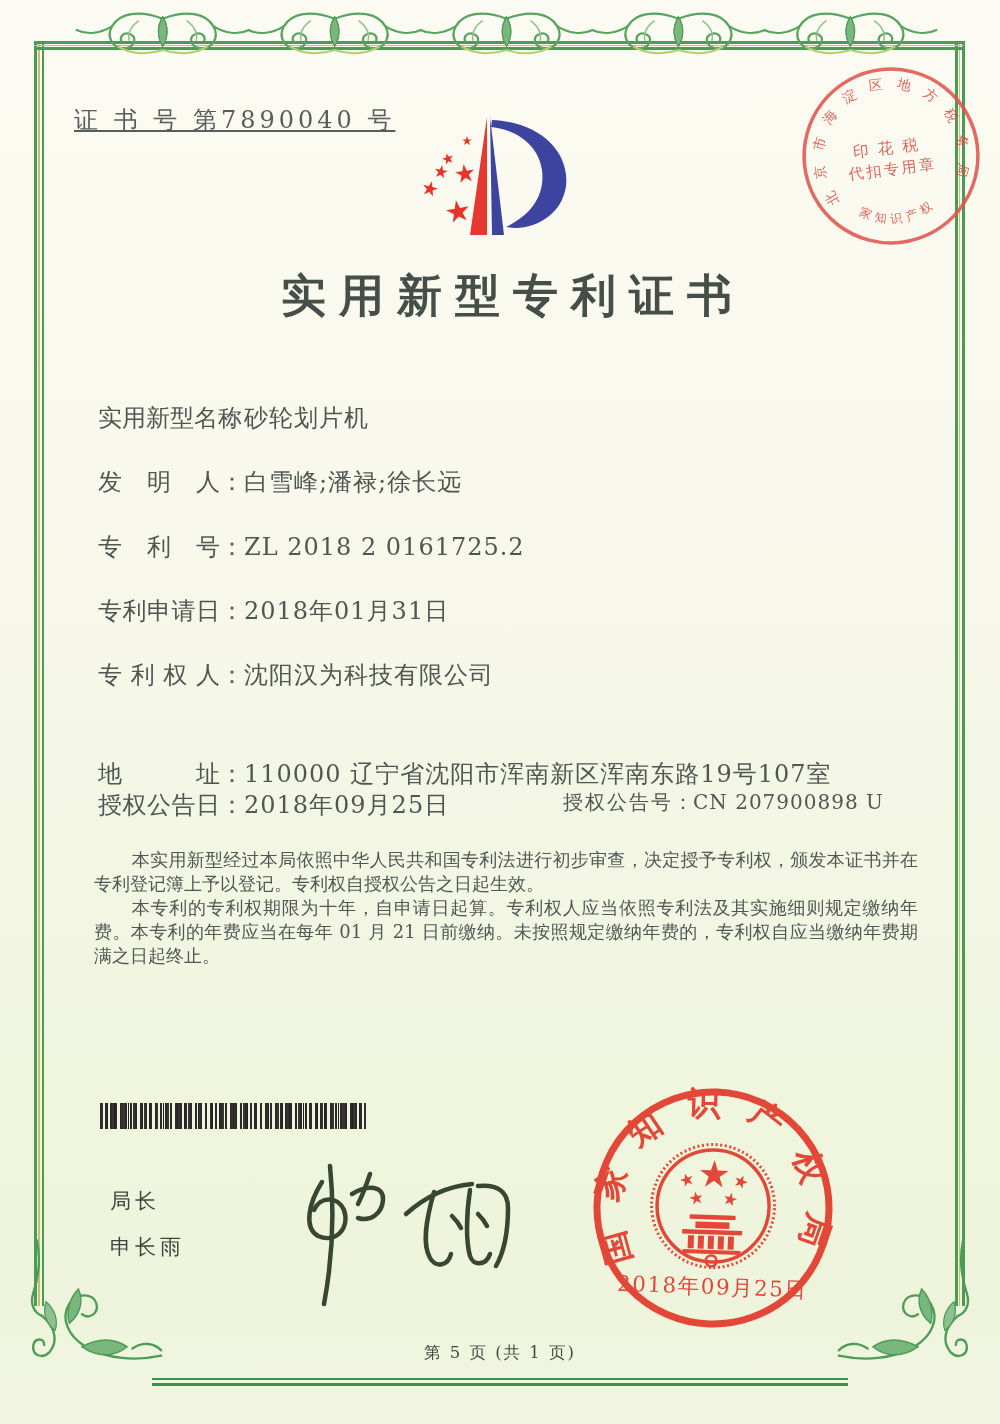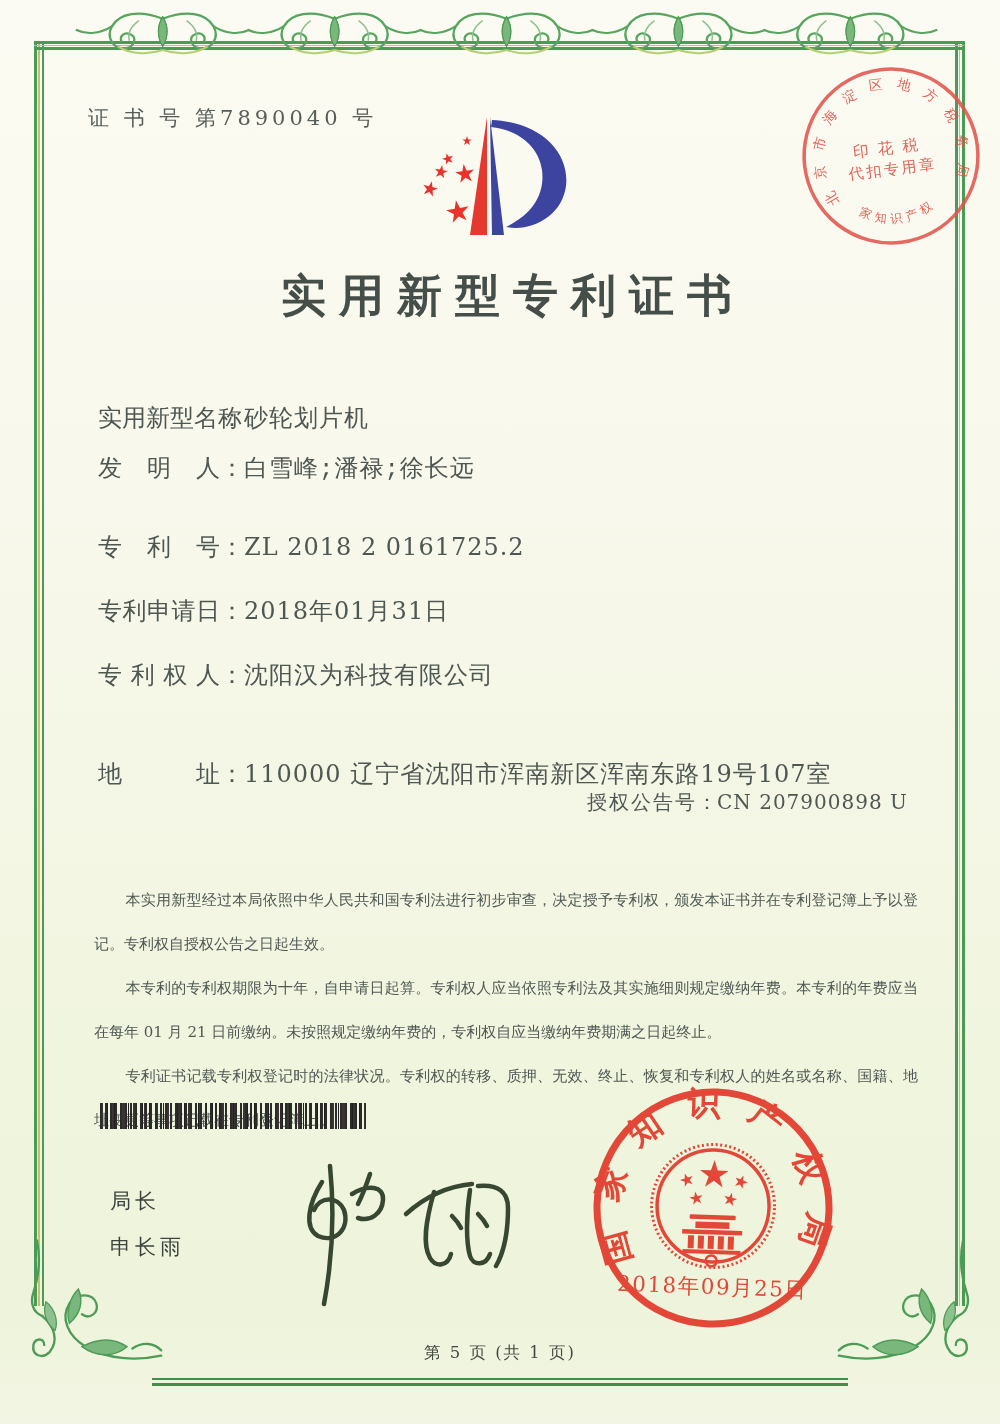--- a/index.html
+++ b/index.html
@@ -6,33 +6,33 @@
   .page{
     position:relative;width:1000px;height:1424px;margin:0 auto;overflow:hidden;
     background:linear-gradient(180deg,#fcfbf3 0%,#f8f8ec 35%,#f0f5de 75%,#eef4db 92%,#f2f5e3 100%);
     font-family:"DejaVu Serif","Liberation Serif",serif;color:#4b534f;
   }
   .abs{position:absolute;}
   
   .vline,.hline{position:absolute;background:#4a9b55;}
   .gold{background:#cbbd6e;}
   
-  .certno{left:88px;top:104px;font-size:21px;letter-spacing:4px;color:#575e5a;}
+  .certno{left:74px;top:104px;font-size:24px;letter-spacing:4px;color:#575e5a;text-decoration:underline;}
   
   .title{left:0;top:266px;width:100%;text-align:center;font-size:45px;font-weight:600;
          letter-spacing:13px;padding-left:13px;color:#464e4a;}
   
   .frow{position:absolute;left:98px;font-size:24px;white-space:nowrap;color:#4f5753;}
   .flabel{display:inline-block;width:122px;text-align:justify;text-align-last:justify;vertical-align:top;}
   .fcolon{display:inline-block;width:24px;}
   .fvalue{letter-spacing:1px;}
   .frow-r{position:absolute;left:563px;font-size:20px;white-space:nowrap;color:#4f5753;}
   .frow-r .rlabel{letter-spacing:2px;}
   
-  .bodytext{left:94px;top:878px;width:824px;font-size:15px;line-height:44px;
+  .bodytext{left:94px;top:848px;width:824px;font-size:18px;line-height:24px;
             text-align:justify;color:#4f5854;}
   .bodytext p{margin:0;text-indent:2.1em;}
   
   .barcode{left:100px;top:1103px;width:266px;height:26px;
     background-image:
       repeating-linear-gradient(90deg,#2b2b2b 0 2px,transparent 2px 5px),
       repeating-linear-gradient(90deg,#202020 0 1px,transparent 1px 7px),
       repeating-linear-gradient(90deg,#3a3432 0 3px,transparent 3px 11px);
   }
   
@@ -146,43 +146,45 @@
         <textPath href="#taxBottomArc" startOffset="50%">国家知识产权局</textPath>
       </text>
     </g>
   </svg>
 
   <div class="abs title">实用新型专利证书</div>
 
   <div class="frow" style="top:402px;">
     <span class="flabel">实用新型名称</span><span class="fcolon">：</span><span class="fvalue">砂轮划片机</span>
   </div>
-  <div class="frow" style="top:452px;font-family:Liberation Mono, monospace;">
+  <div class="frow" style="top:466px;">
     <span class="flabel">发明人</span><span class="fcolon">：</span><span class="fvalue">白雪峰;潘禄;徐长远</span>
   </div>
   <div class="frow" style="top:531px;">
     <span class="flabel">专利号</span><span class="fcolon">：</span><span class="fvalue">ZL 2018 2 0161725.2</span>
   </div>
   <div class="frow" style="top:595px;">
     <span class="flabel">专利申请日</span><span class="fcolon">：</span><span class="fvalue">2018年01月31日</span>
   </div>
   <div class="frow" style="top:659px;">
     <span class="flabel">专利权人</span><span class="fcolon">：</span><span class="fvalue">沈阳汉为科技有限公司</span>
   </div>
   <div class="frow" style="top:724px;margin-top:34px;">
     <span class="flabel">地址</span><span class="fcolon">：</span><span class="fvalue">110000 辽宁省沈阳市浑南新区浑南东路19号107室</span>
   </div>
-  <div class="frow-r" style="top:789px;margin-left:24px;">
+  <div class="frow" style="top:789px;">
+    <span class="flabel">授权公告日</span><span class="fcolon">：</span><span class="fvalue">2018年09月25日</span>
+  </div>
+  <div class="frow-r" style="top:789px;">
     <span class="rlabel">授权公告号</span><span>：</span><span class="fvalue">CN 207900898 U</span>
   </div>
 
   <div class="abs bodytext">
     <p>本实用新型经过本局依照中华人民共和国专利法进行初步审查，决定授予专利权，颁发本证书并在专利登记簿上予以登记。专利权自授权公告之日起生效。</p>
     <p>本专利的专利权期限为十年，自申请日起算。专利权人应当依照专利法及其实施细则规定缴纳年费。本专利的年费应当在每年 01 月 21 日前缴纳。未按照规定缴纳年费的，专利权自应当缴纳年费期满之日起终止。</p>
-    <p>专利证书记载专利权登记时的法律状况。专利权的转移、质押、无效、终止、恢复和专利权人的姓名或名称、国籍、地址变更等事项记载在专利登记簿上。</p>
   </div>
 
   <div class="abs barcode"></div>
 
   <div class="abs officer">
     <div>局长</div>
     <div>申长雨</div>
   </div>
 
   <svg style="left:258px;top:1152px;" width="270" height="170" viewBox="0 0 270 170">

